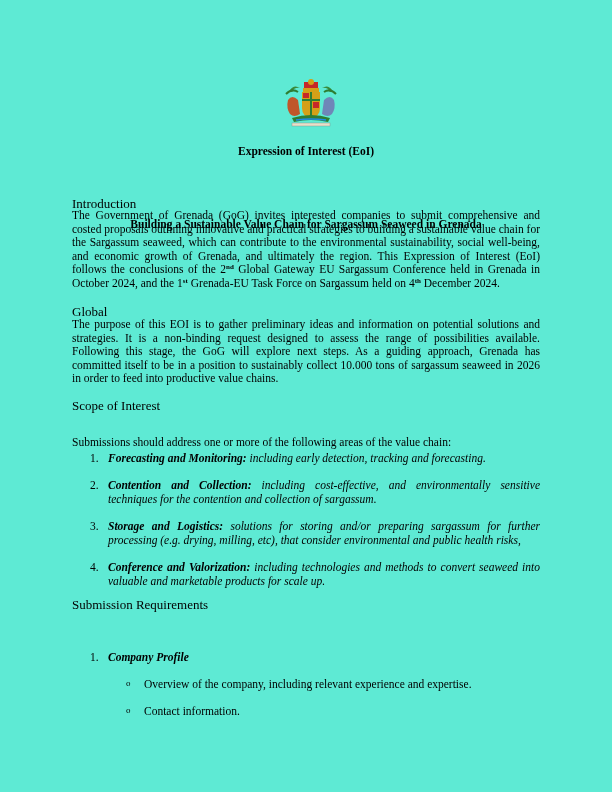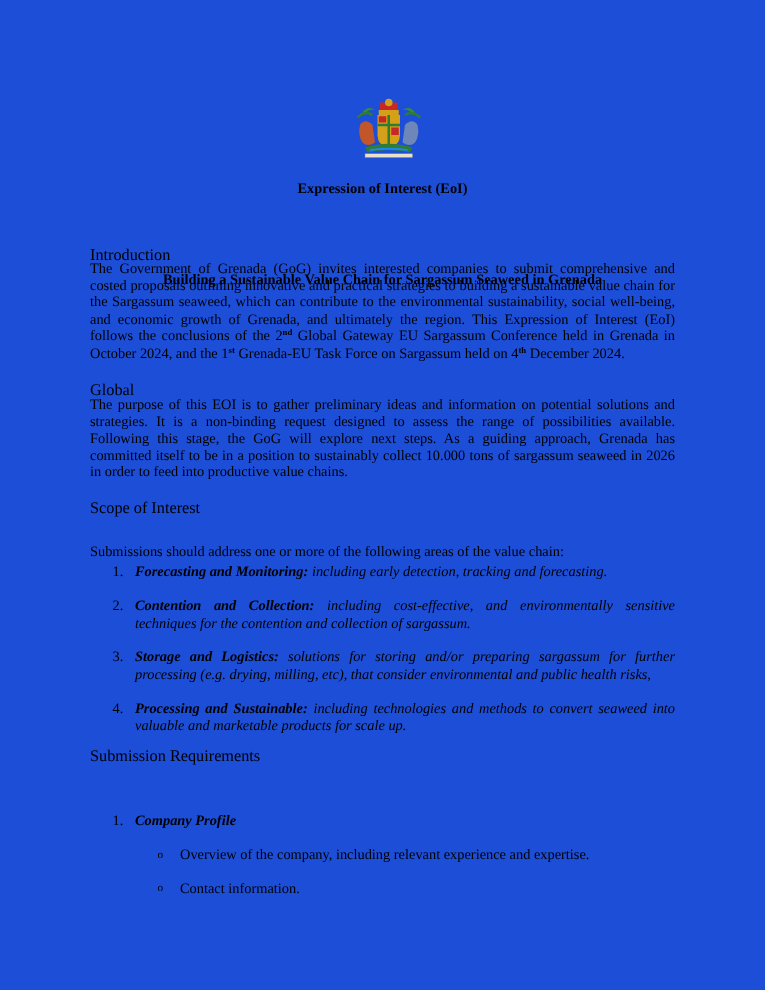--- a/index.html
+++ b/index.html
@@ -1,18 +1,18 @@
 <!DOCTYPE html>
 <html><head>
 <meta charset="utf-8">
 <style>
   html, body { margin: 0; padding: 0; background: #ffffff; }
   body { width: 612px; height: 792px; position: relative; overflow: hidden;
          font-family: "Liberation Serif", "DejaVu Serif", serif; color: #000; }
-  .page { position: absolute; left: 0; top: 0; width: 612px; height: 792px; background: #1d4ed8; }
+  .page { position: absolute; left: 0; top: 0; width: 612px; height: 792px; background: #5eead4; }
   .coat { position: absolute; left: 282px; top: 78px; width: 58px; height: 50px; }
   .abs { position: absolute; }
   .title { font-weight: bold; font-size: 11.5px; text-align: center; width: 612px; left: 0; }
   .head { font-weight: normal; font-size: 13px; left: 72px; }
   .para { left: 72px; width: 468px; font-size: 11.5px; line-height: 13.6px; text-align: justify; }
   .para sup { font-size: 7px; line-height: 0; vertical-align: 4px; font-weight: bold; }
   .line { font-size: 11.5px; left: 72px; white-space: nowrap; }
   .li { left: 90px; width: 450px; font-size: 11.5px; line-height: 13.6px; text-align: justify; }
   .li .num { position: absolute; left: 0; top: 0; }
   .li .body { margin-left: 18px; display: block; font-style: italic; }
@@ -72,21 +72,21 @@
   <div class="abs li" style="top:479px;">
     <span class="num">2.</span>
     <span class="body"><b>Contention and Collection:</b><span> including cost-effective, and environmentally sensitive techniques for the contention and collection of sargassum.</span></span>
   </div>
   <div class="abs li" style="top:520px;">
     <span class="num">3.</span>
     <span class="body"><b>Storage and Logistics:</b><span> solutions for storing and/or preparing sargassum for further processing (e.g. drying, milling, etc), that consider environmental and public health risks,</span></span>
   </div>
   <div class="abs li" style="top:561px;">
     <span class="num">4.</span>
-    <span class="body"><b>Processing and Sustainable:</b><span> including technologies and methods to convert seaweed into valuable and marketable products for scale up.</span></span>
+    <span class="body"><b>Conference and Valorization:</b><span> including technologies and methods to convert seaweed into valuable and marketable products for scale up.</span></span>
   </div>
 
   <div class="abs head" style="top:597px;">Submission Requirements</div>
 
   <div class="abs li" style="top:651px;">
     <span class="num">1.</span>
     <span class="body"><b>Company Profile</b></span>
   </div>
 
   <div class="abs bullet" style="top:678px;">

